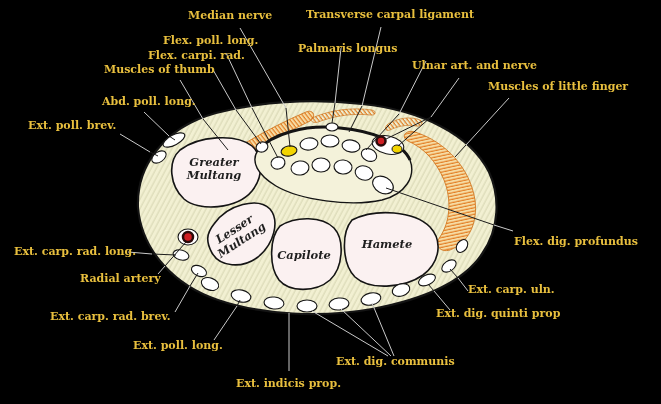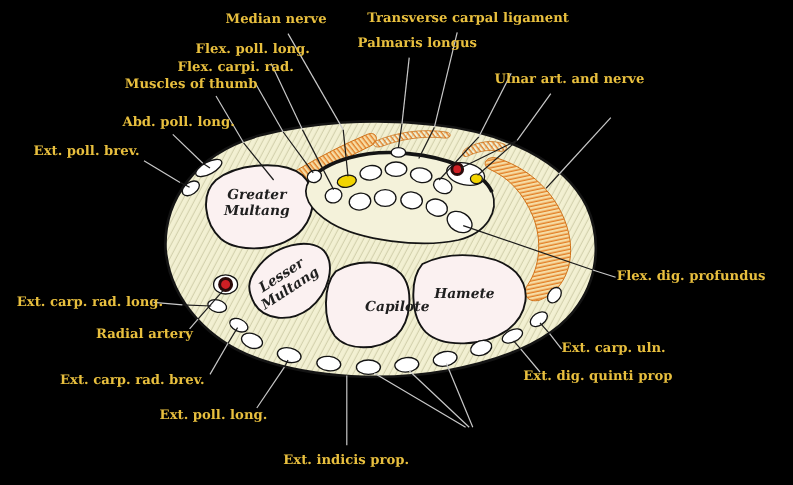--- a/index.html
+++ b/index.html
@@ -172,35 +172,37 @@
       <line x1="388" y1="356" x2="312" y2="311"></line>
       <line x1="391" y1="356" x2="341" y2="309"></line>
       <line x1="394" y1="356" x2="372" y2="303"></line>
       <line x1="289" y1="371" x2="289" y2="313"></line>
     </g>
   </svg>
 
   <div class="lbl" style="left:188px; top:10px;">Median nerve</div>
   <div class="lbl" style="left:306px; top:9px;">Transverse carpal ligament</div>
   <div class="lbl" style="left:163px; top:35px;text-align:center;">Flex. poll. long.</div>
-  <div class="lbl" style="left:298px; top:30px;">Palmaris longus</div>
+  <div class="lbl" style="left:298px; top:43px;">Palmaris longus</div>
   <div class="lbl" style="left:148px; top:50px;">Flex. carpi. rad.</div>
   <div class="lbl" style="left:104px; top:64px;">Muscles of thumb</div>
   <div class="lbl" style="left:412px; top:60px;">Ulnar art. and nerve</div>
   <div class="lbl" style="left:54px;  top:96px;margin-left:48px;">Abd. poll. long.</div>
+  <div class="lbl" style="left:488px; top:81px;">Muscles of little finger</div>
   <div class="lbl" style="left:28px;  top:120px;">Ext. poll. brev.</div>
-  <div class="lbl" style="left:514px; top:224px;">Flex. dig. profundus</div>
+  <div class="lbl" style="left:514px; top:236px;">Flex. dig. profundus</div>
   <div class="lbl" style="left:14px;  top:246px;">Ext. carp. rad. long.</div>
   <div class="lbl" style="left:80px;  top:273px;">Radial artery</div>
   <div class="lbl" style="left:468px; top:284px;">Ext. carp. uln.</div>
   <div class="lbl" style="left:50px;  top:311px;">Ext. carp. rad. brev.</div>
   <div class="lbl" style="left:436px; top:308px;">Ext. dig. quinti prop</div>
   <div class="lbl" style="left:133px; top:340px;">Ext. poll. long.</div>
+  <div class="lbl" style="left:336px; top:356px;">Ext. dig. communis</div>
   <div class="lbl" style="left:236px; top:378px;">Ext. indicis prop.</div>
 
   <div class="bone" style="left:176px; top:156px; width:76px;">Greater
 Multang</div>
   <div class="bone rot" style="left:200px; top:222px; width:76px;">Lesser
 Multang</div>
-  <div class="bone" style="left:272px; top:249px; width:64px;padding-left:27px;">Capilote</div>
+  <div class="bone" style="left:272px; top:249px; width:64px;">Capilote</div>
   <div class="bone" style="left:356px; top:238px; width:62px;">Hamete</div>
 
 </div>
 
 </body></html>

